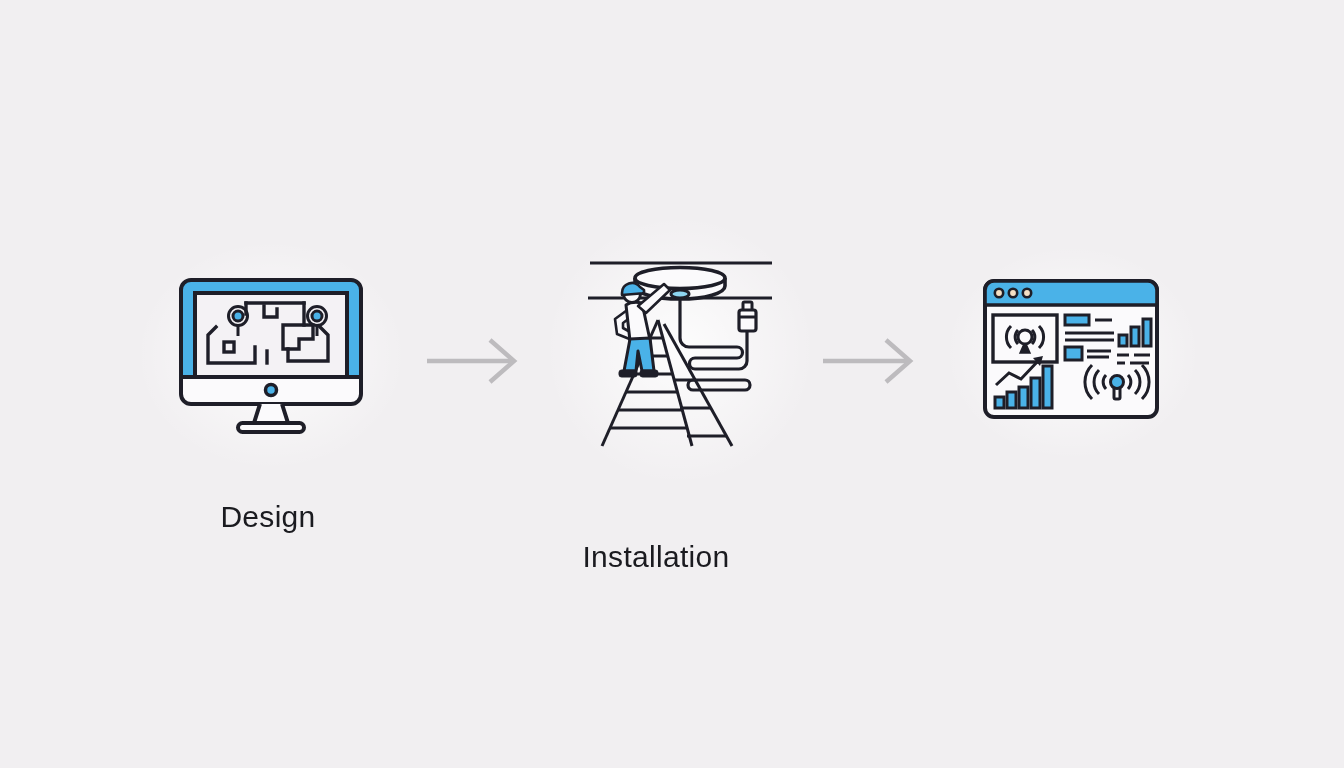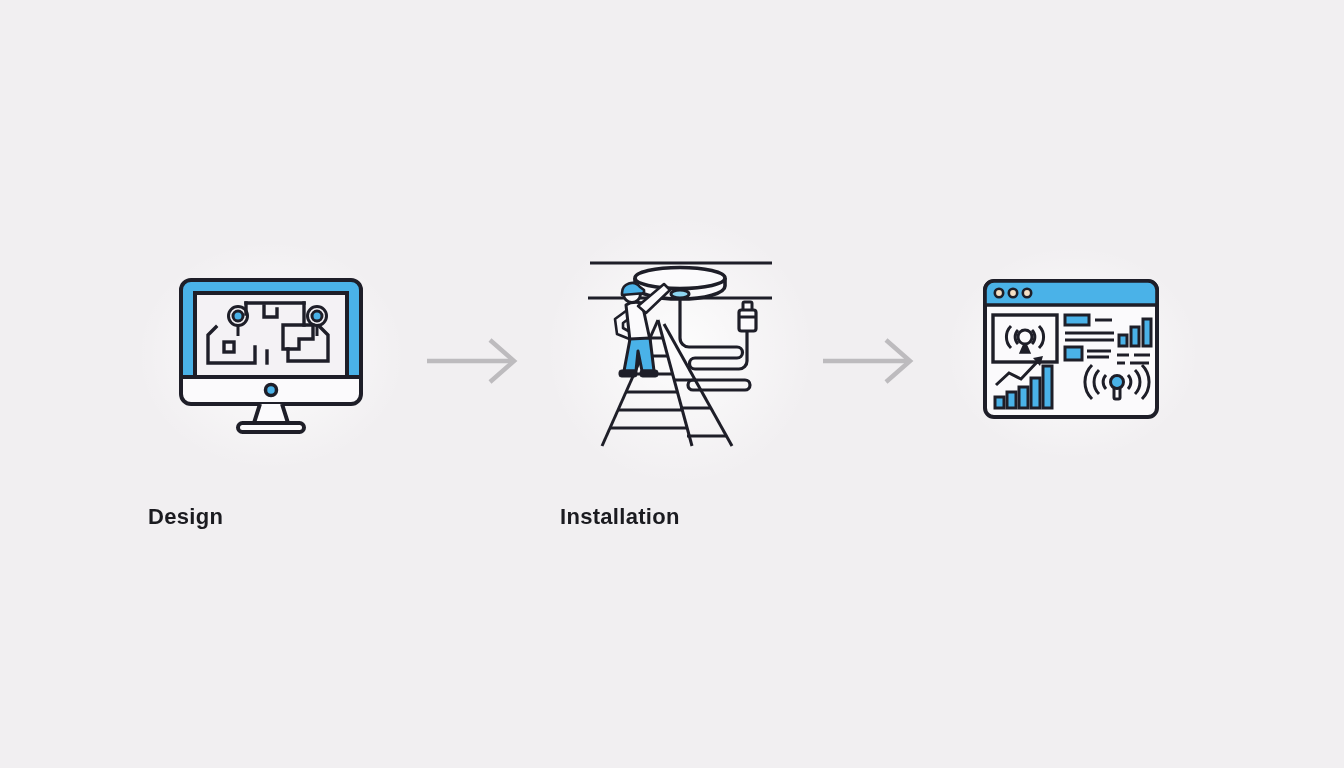--- a/index.html
+++ b/index.html
@@ -8,22 +8,22 @@
     background: var(--background, #f1eff1);
     font-family: "Liberation Sans", sans-serif;
   }
   .canvas { position: relative; width: 1344px; height: 768px; }
   .abs { position: absolute; }
   .glow {
     position: absolute; border-radius: 50%;
     background: radial-gradient(closest-side, rgba(255,255,255,0.85), rgba(255,255,255,0));
   }
   .step-label {
-    position: absolute; top: 497px; width: 240px; 
-    font-weight: 700; font-size: 22px; line-height: 40px;
+    position: absolute; top: 497px; width: 240px; text-align: center;
+    font-weight: 400; font-size: 30px; line-height: 40px;
     color: var(--label, #1b1b20); letter-spacing: 0.3px;
   }
   svg { display: block; }
 </style>
 </head>
 <body>
 
 <div class="canvas">
 
   <div class="glow" style="left:136px; top:240px; width:270px; height:230px;"></div>
@@ -171,15 +171,15 @@
       <path d="M110,87 A24,24 0 0 0 110,121" stroke-width="3"></path>
       <path d="M146,97 A10,10 0 0 1 146,111" stroke-width="3"></path>
       <path d="M153,92 A17,17 0 0 1 153,116" stroke-width="3"></path>
       <path d="M160,87 A24,24 0 0 1 160,121" stroke-width="3"></path>
       <rect x="132" y="109" width="6" height="12" rx="1.5" fill="var(--surface)" stroke-width="3"></rect>
       <circle cx="135" cy="104" r="6.5" fill="var(--accent)" stroke-width="3"></circle>
     </g>
   </svg>
 
   <div class="step-label" style="left:148px;">Design</div>
-  <div class="step-label" style="left:560px;">Installation</div>
+  <div class="step-label" style="left:536px;margin-top:40px;">Installation</div>
 
 </div>
 
 </body></html>

